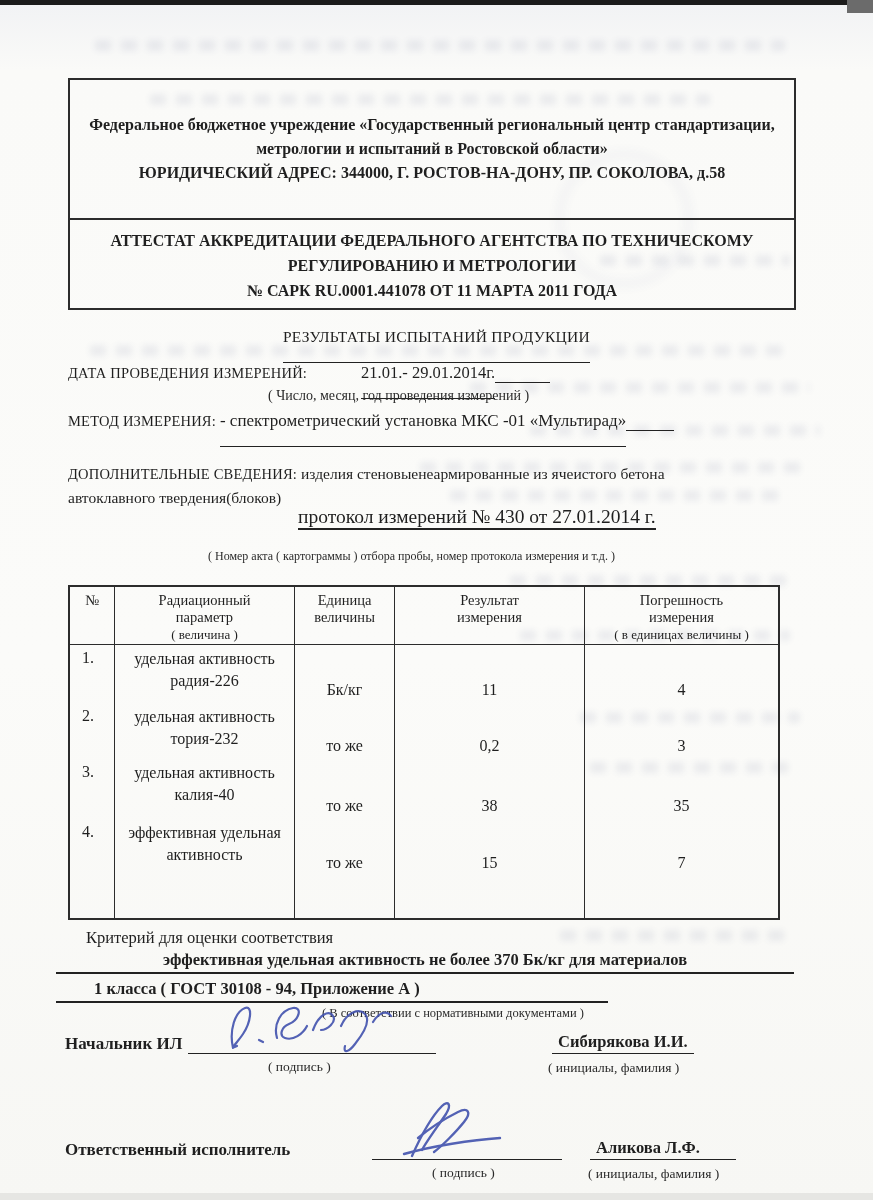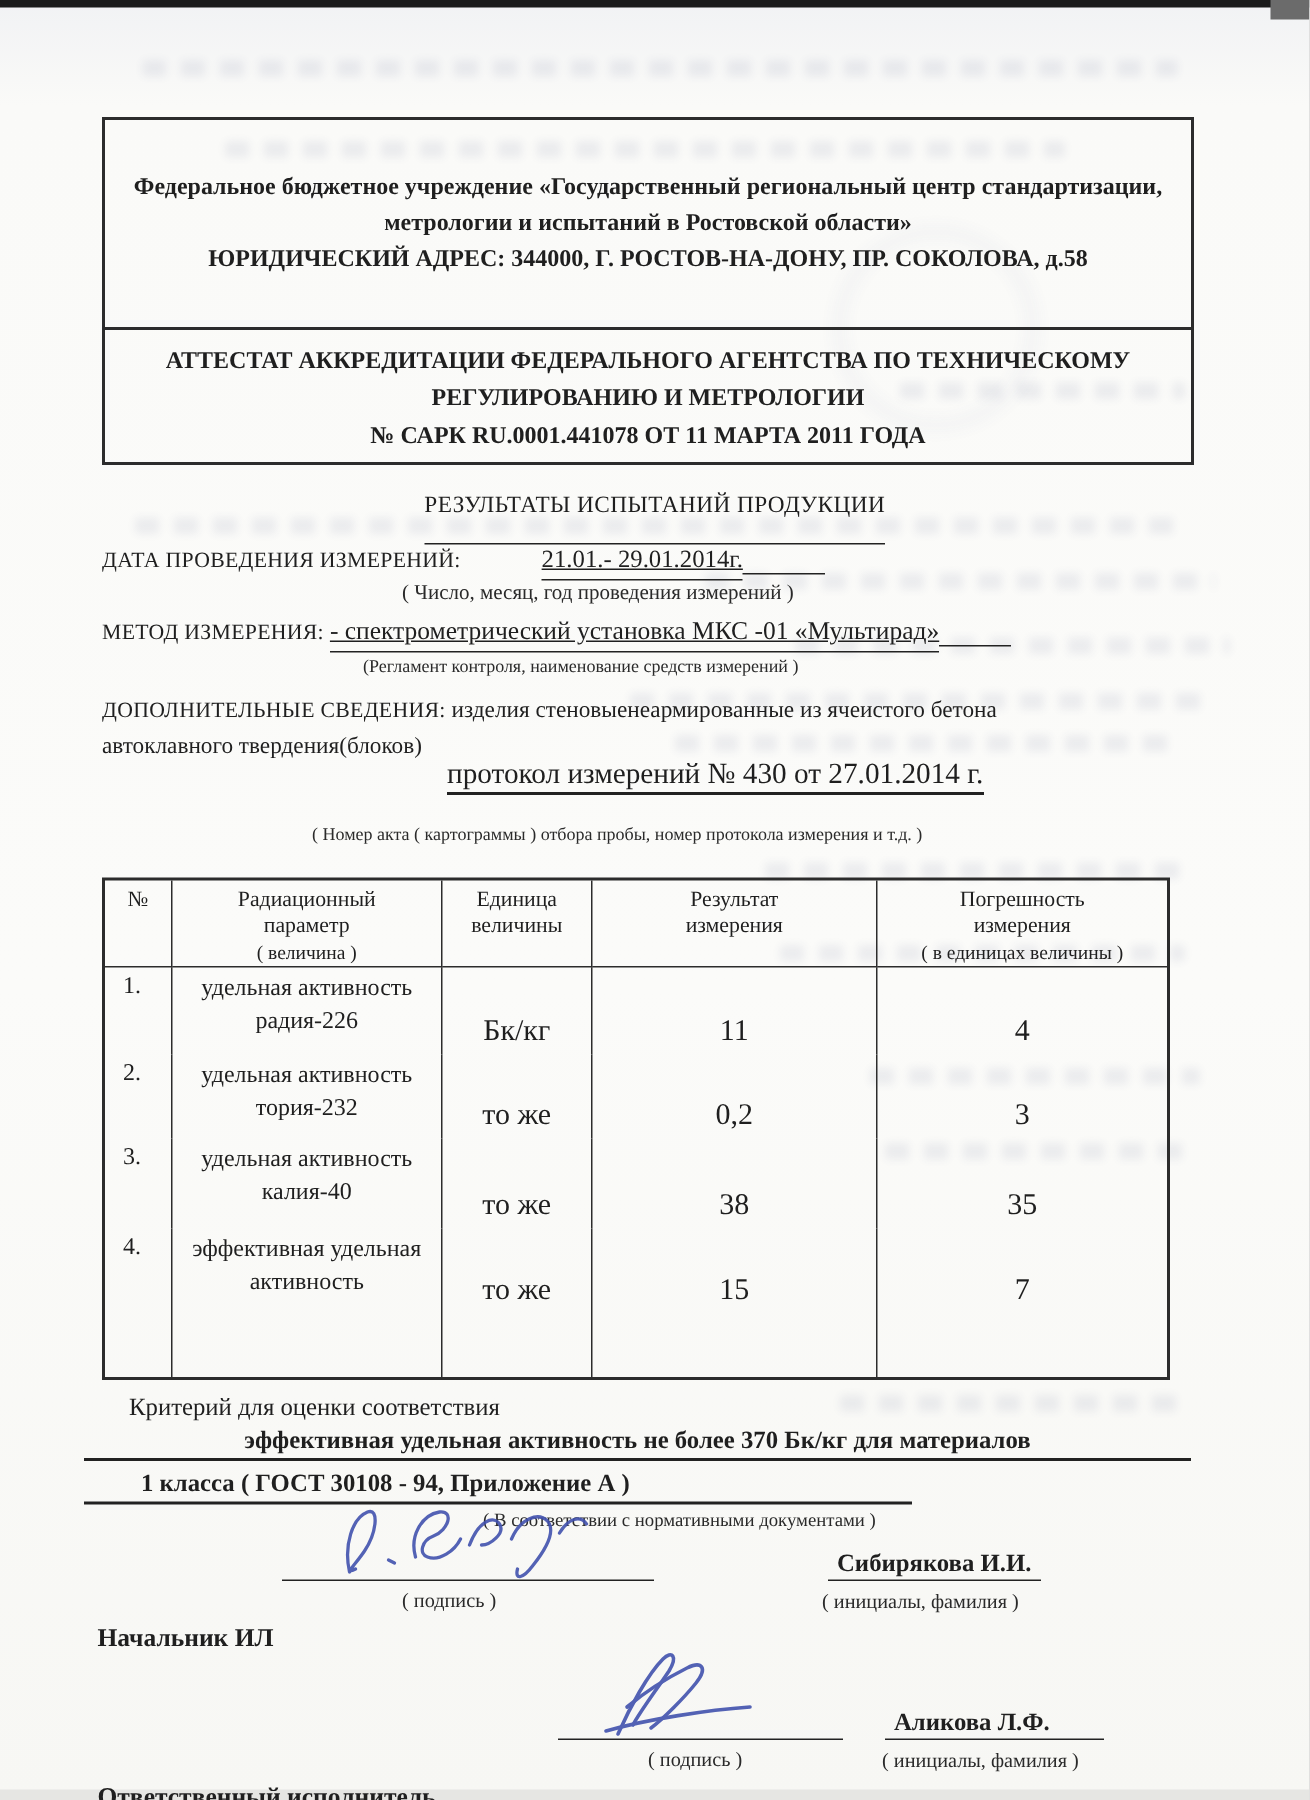--- a/index.html
+++ b/index.html
@@ -24,46 +24,46 @@
     font-weight:bold; font-size:16px; line-height:24px; padding:0 16px;align-items:center; }
   .hdr-att { height:90px; display:flex; flex-direction:column; justify-content:center; text-align:center;
     font-weight:bold; font-size:16px; line-height:25px; padding:0 20px; }
 
   .doc-title { position:absolute; top:328px; left:0; width:873px; text-align:center; font-size:15.5px; letter-spacing:.3px; }
   .doc-title span { border-bottom:1.5px solid #222; padding-bottom:17px; }
 
   .row-line { position:absolute; left:68px; white-space:nowrap; }
   .lbl { font-size:14.5px; letter-spacing:.2px; }
   .val { font-size:16.5px; }
-  .u { border-bottom:1.5px solid #222; padding-bottom:4px;text-decoration:underline; }
+  .u { border-bottom:1.5px solid #222; padding-bottom:16px; }
   .utail { display:inline-block; border-bottom:1.5px solid #222; height:14px; vertical-align:bottom; }
   .cap { position:absolute; font-size:12.5px; color:#2a2a2a; white-space:nowrap; }
 
   .protocol { position:absolute; left:298px; top:506px; font-size:19.5px; }
   .protocol span { border-bottom:2px solid #222; padding-bottom:1px; }
 
   .tbl { position:absolute; left:68px; top:585px; width:712px; height:335px; border:2px solid #2c2c2c; box-sizing:border-box; display:flex; flex-direction:column; }
   .tr { display:grid; grid-template-columns:45px 180px 100px 190px 193px; }
   .tr > div { border-right:1.5px solid #2c2c2c; box-sizing:border-box; }
   .tr > div:last-child { border-right:none; }
   .thead { height:58px; }
   .thead > div { border-bottom:1.5px solid #2c2c2c; text-align:center; font-size:14.5px; line-height:17px; padding-top:5px; }
   .thead .sub { font-size:13px; }
   .td-num { font-size:16px; padding:4px 0 0 12px; }
   .td-param { text-align:center; font-size:16px; line-height:22px; padding-top:3px; }
-  .td-c { text-align:center; font-size:20px; display:flex; align-items:flex-end; justify-content:center; padding-bottom:4px; }
+  .td-c { text-align:center; font-size:16px; display:flex; align-items:flex-end; justify-content:center; padding-bottom:4px; }
   .r1 { height:58px; } .r2 { height:56px; } .r3 { height:60px; } .r4 { height:57px; }
   .rfill { flex:1; }
 
   .criterion-label { position:absolute; left:86px; top:928px; font-size:16.5px; }
   .crit-line { position:absolute; font-weight:bold; font-size:16.5px; border-bottom:2px solid #222; padding-bottom:2px; }
   .crit1 { left:56px; top:950px; width:738px; text-align:center; }
   .crit2 { left:56px; top:979px; width:552px; padding-left:38px; box-sizing:border-box; }
 
-  .sig-label { position:absolute; font-weight:bold; font-size:17px;margin-top:48px; }
+  .sig-label { position:absolute; font-weight:bold; font-size:17px; }
   .sig-line { position:absolute; border-bottom:1.5px solid #222; }
   .sig-name { position:absolute; font-weight:bold; font-size:16.5px; border-bottom:1.5px solid #222; padding:0 6px 1px 6px; }
   .sig-svg { position:absolute; }
 </style>
 </head>
 <body>
 
 <div class="page">
 
   <div class="scan-top"></div>
@@ -104,21 +104,20 @@
   <div class="row-line" style="top:363px">
     <span class="lbl">ДАТА ПРОВЕДЕНИЯ ИЗМЕРЕНИЙ:</span>
     <span class="val u" style="margin-left:50px">21.01.- 29.01.2014г.</span><span class="utail" style="width:55px"></span>
   </div>
   <div class="cap" style="left:268px;top:388px;font-size:14px">( Число, месяц, год проведения измерений )</div>
 
   <div class="row-line" style="top:411px">
     <span class="lbl">МЕТОД ИЗМЕРЕНИЯ:</span>
     <span class="val u" style="font-size:17px">- спектрометрический  установка МКС -01 «Мультирад»</span><span class="utail" style="width:48px"></span>
   </div>
-  <div class="cap" style="left:242px;top:437px;font-size:12px">(Регламент контроля, наименование средств измерений )</div>
 
   <div class="row-line" style="top:462px;white-space:normal;width:720px;line-height:24px">
     <span class="lbl">ДОПОЛНИТЕЛЬНЫЕ СВЕДЕНИЯ:</span>
     <span style="font-size:15.5px">изделия стеновыенеармированные из ячеистого бетона</span><br>
     <span style="font-size:15.5px">автоклавного твердения(блоков)</span>
   </div>
 
   <div class="protocol">
     <span>протокол измерений №  430 от 27.01.2014 г.</span>
   </div>

